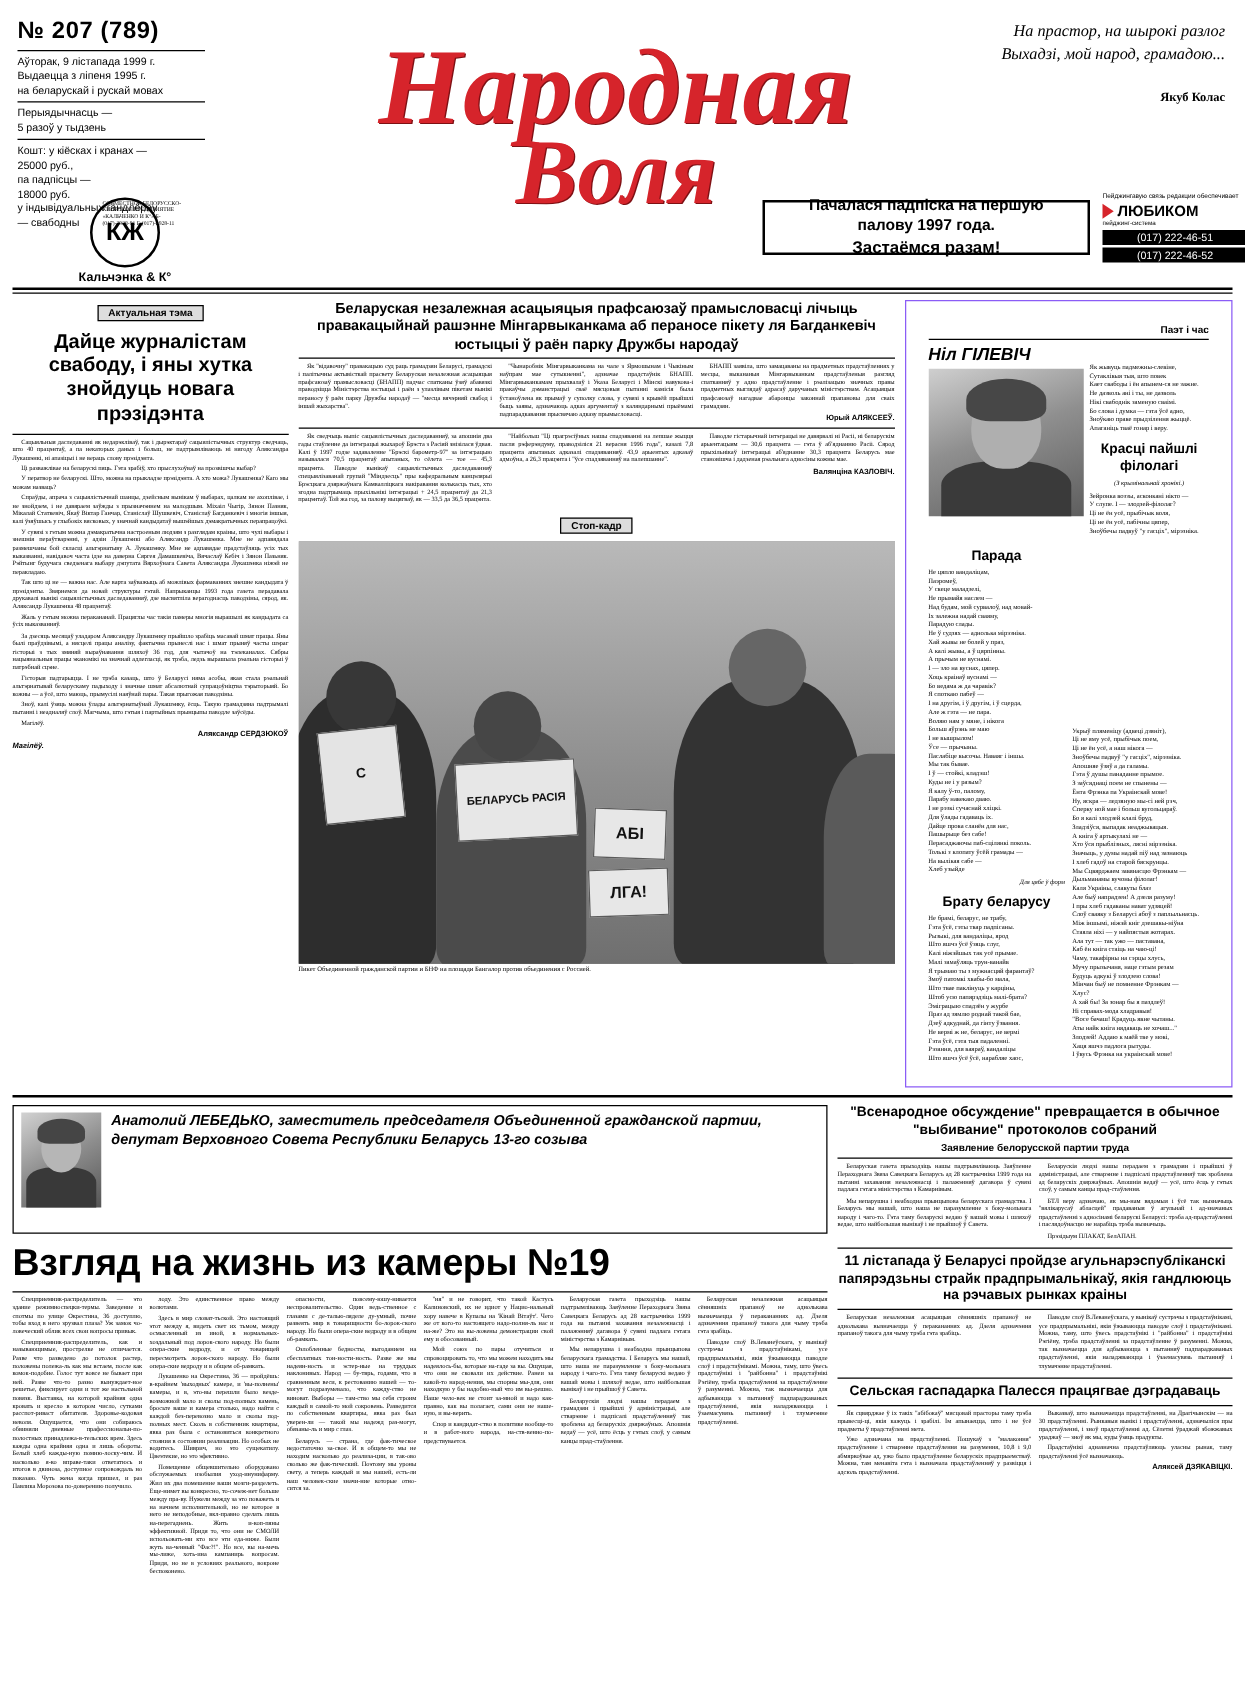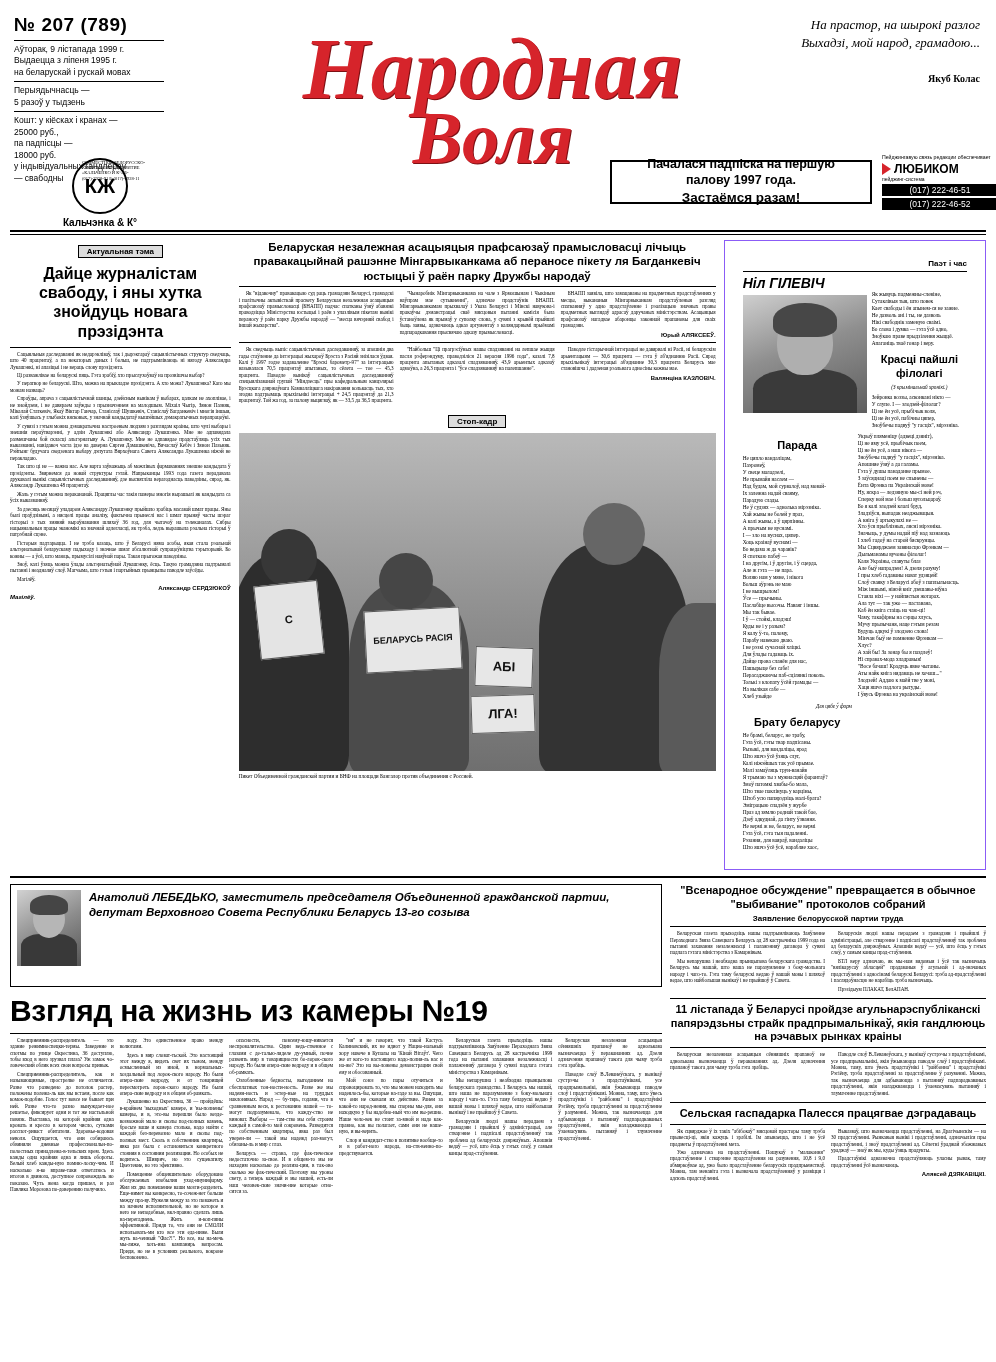--- a/index.html
+++ b/index.html
@@ -328,21 +328,21 @@
             <div class="ttl">Красці пайшлі філолагі</div>
             <div class="sub">(З крымінальнай хронікі.)</div>
             <div>Зейронка воззы, асконкані нікто —</div>
             <div>У слупе. І — злодзей-філолаг?</div>
             <div>Ці не ён усё, прыбічык воля,</div>
             <div>Ці не ён усё, пабічны цяпер,</div>
             <div>Зноўбечы падвуў "у гасціх", мірэзніка.</div>
           </div>
         </div>
 
-        <div class="two-r" style="margin-top:4px;">
+        <div class="two-r" style="margin-top:4px;align-items:flex-end;">
           <div class="c verse">
             <div class="ttl">Парада</div>
             <div>Не цяпло вандаліцам,</div>
             <div>Паэромеў,</div>
             <div>У свеце маладзелі,</div>
             <div>Не прымайя наслем —</div>
             <div>Над будам, мой сурвалоў, над мовай-</div>
             <div>Іх залежна надай сваяму,</div>
             <div>Парадую слады.</div>
             <div>Не ў судзях — аднолька мірэзніка.</div>

